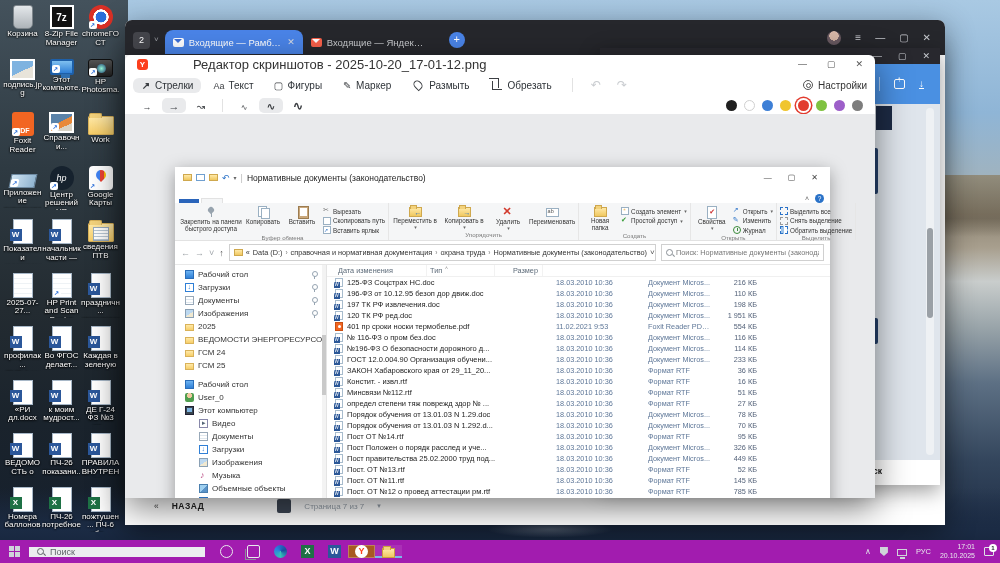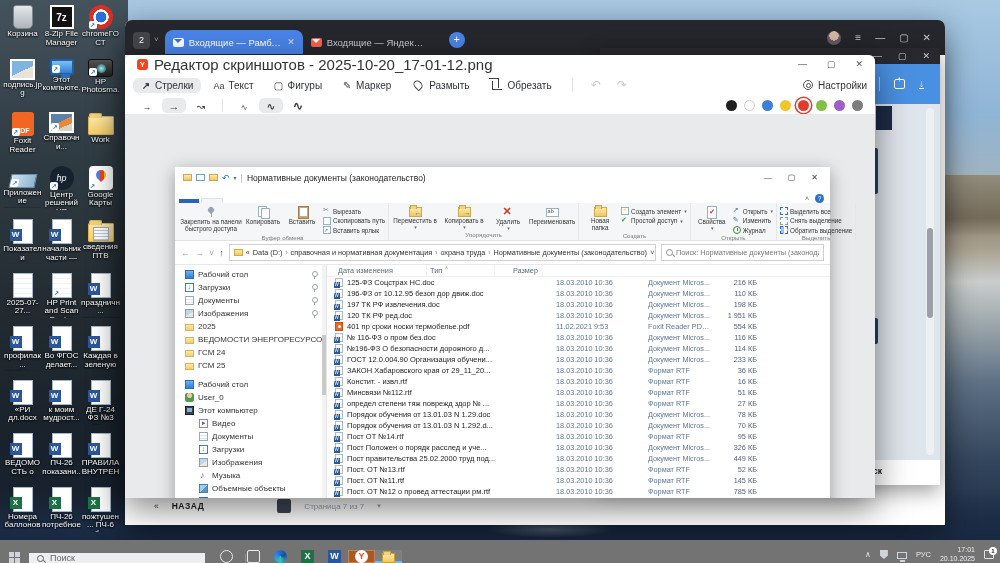--- a/index.html
+++ b/index.html
@@ -103,21 +103,21 @@
   .vscroll{position:absolute;right:6px;top:60px;width:8px;bottom:30px;background:#eef1f4;border-radius:4px;}
   .vscroll .thumb{position:absolute;left:1px;top:120px;width:6px;height:90px;background:#9aa0a6;border-radius:3px;}
   .vfoot{position:absolute;left:0;right:0;bottom:0;height:25px;background:#fff;}
   .vbrand{position:absolute;right:58px;bottom:9px;font-size:8.5px;font-weight:bold;color:#111;white-space:nowrap;}
 
   
   .editor{position:absolute;left:125px;top:55px;width:750px;height:443px;background:#fff;border-radius:6px 6px 0 0;
     box-shadow:0 10px 34px rgba(0,0,0,.5);}
   .etitle{position:absolute;left:0;top:0;right:0;height:18px;display:flex;align-items:center;gap:6px;padding:0 12px;}
   .ylogo{width:11px;height:11px;border-radius:3px;background:#fc3f1d;color:#fff;font-size:8px;font-weight:bold;display:flex;align-items:center;justify-content:center;}
-  .etitle .txt{font-size:15px;color:#333;white-space:nowrap;overflow:hidden;}
+  .etitle .txt{font-size:13px;color:#333;white-space:nowrap;overflow:hidden;margin-left:39px;}
   .ectrls{margin-left:auto;display:flex;gap:20px;}
   .ectrls .wbtn{color:#555;font-size:9px;}
   .etools{position:absolute;left:8px;top:20px;right:8px;height:20px;display:flex;align-items:center;gap:4px;}
   .tool{display:flex;align-items:center;gap:4px;padding:2px 8px;border-radius:6px;font-size:10px;color:#2e3338;}
   .tool.selected{background:#e9eaec;}
   .ticon{font-size:10px;color:#3c3f43;min-width:10px;text-align:center;}
   .t-arrow::after{content:"↗";font-weight:bold;}
   .t-text::after{content:"Aa";font-size:9px;}
   .t-shapes::after{content:"▢";}
   .t-marker::after{content:"✎";}
@@ -258,21 +258,21 @@
   .fi-word::after{content:"W";position:absolute;left:-2.5px;bottom:-1.5px;width:6px;height:6px;background:#2b5797;color:#fff;font-size:4.5px;line-height:6px;text-align:center;}
   .fi-pdf{background:#f26522;border-color:#c94f12;}
   .fi-pdf::after{content:"";position:absolute;left:2px;top:2px;width:3px;height:3px;background:#fff;border-radius:50%;}
   .fc{overflow:hidden;text-overflow:ellipsis;}
   .fc.name{width:206px;color:#1c1c1c;font-size:7.5px;}
   .fc.date{width:92px;color:#5e7798;font-size:7.3px;padding-left:3px;}
   .fc.type{width:68px;color:#5e7798;font-size:7.3px;padding-left:3px;}
   .fc.size{width:48px;color:#55637a;font-size:7.3px;text-align:right;padding-right:4px;}
 
   
-  .taskbar{position:absolute;left:0;right:0;top:540px;height:23px;background:#737373;display:flex;align-items:flex-end;z-index:50;}
+  .taskbar{position:absolute;left:0;right:0;top:540px;height:23px;background:#a21caf;display:flex;align-items:center;z-index:50;}
   .start{width:29px;display:flex;align-items:center;justify-content:center;}
   .winlogo{display:grid;grid-template-columns:5px 5px;grid-template-rows:5px 5px;gap:1px;}
   .winlogo span{background:#cfd4da;}
   .tsearch{width:176px;background:#eceef0;display:flex;align-items:center;gap:6px;padding:0 8px;margin:0;}
   .tsearch .mag{border-color:#5f6368;}
   .tsearch .mag::after{background:#5f6368;}
   .tsearch .ph{font-size:9px;color:#5f6368;}
   .tbtns{display:flex;align-items:stretch;margin-left:8px;}
   .tbtn{width:27px;display:flex;align-items:center;justify-content:center;position:relative;}
   .tbtn.active-orange{background:#a85a22;box-shadow:inset 0 0 0 1px rgba(255,255,255,.25);}

